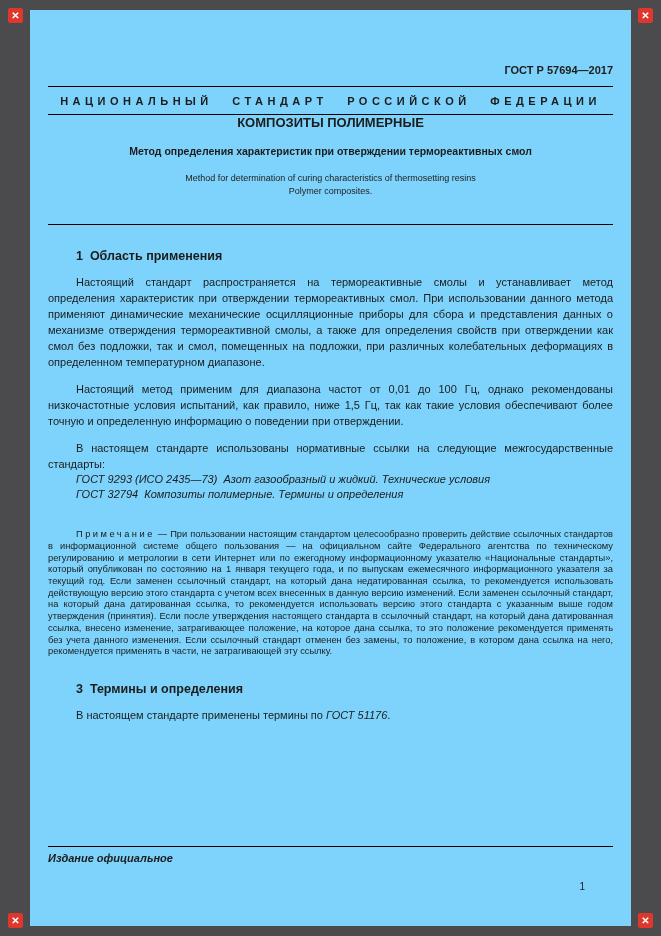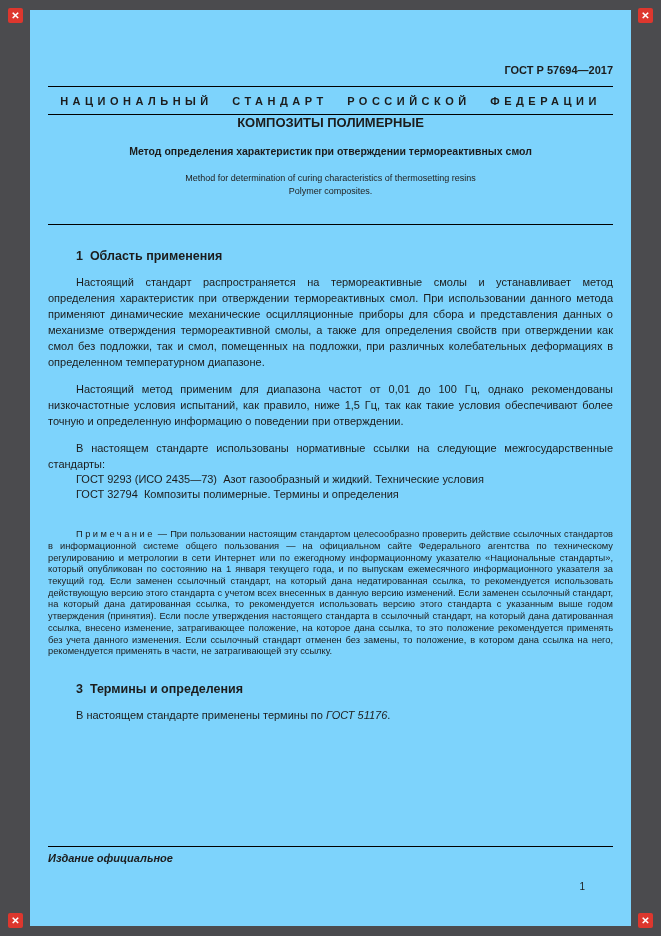--- a/index.html
+++ b/index.html
@@ -51,20 +51,21 @@
     white-space:pre-wrap;
   }
   .para {
     margin-top:11px;
     font-size:11px;
     line-height:16px;
     text-align:justify;
     text-indent:28px;
   }
   .ref {
+    font-style:italic;
     font-size:11px;
     line-height:14.6px;
     text-indent:28px;
     white-space:pre-wrap;
   }
   .note {
     margin-top:28px;
     font-size:9.3px;
     line-height:11.7px;
     text-align:justify;

